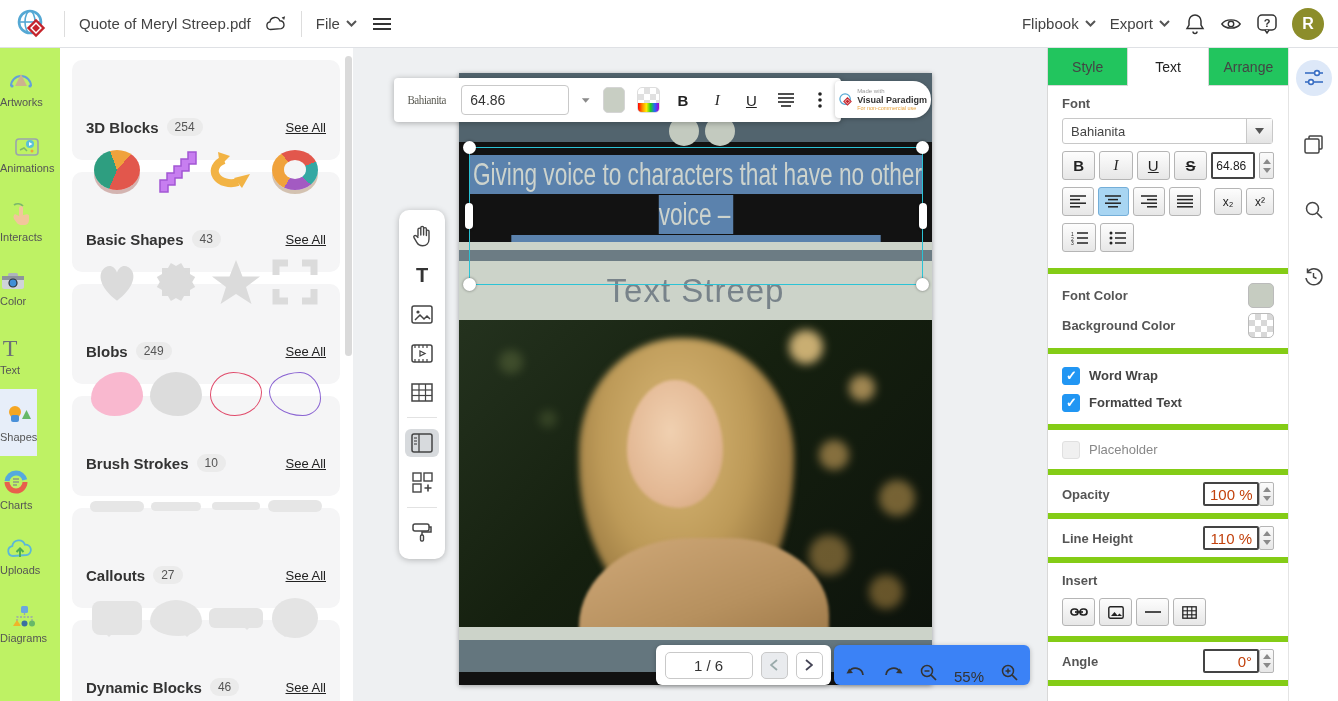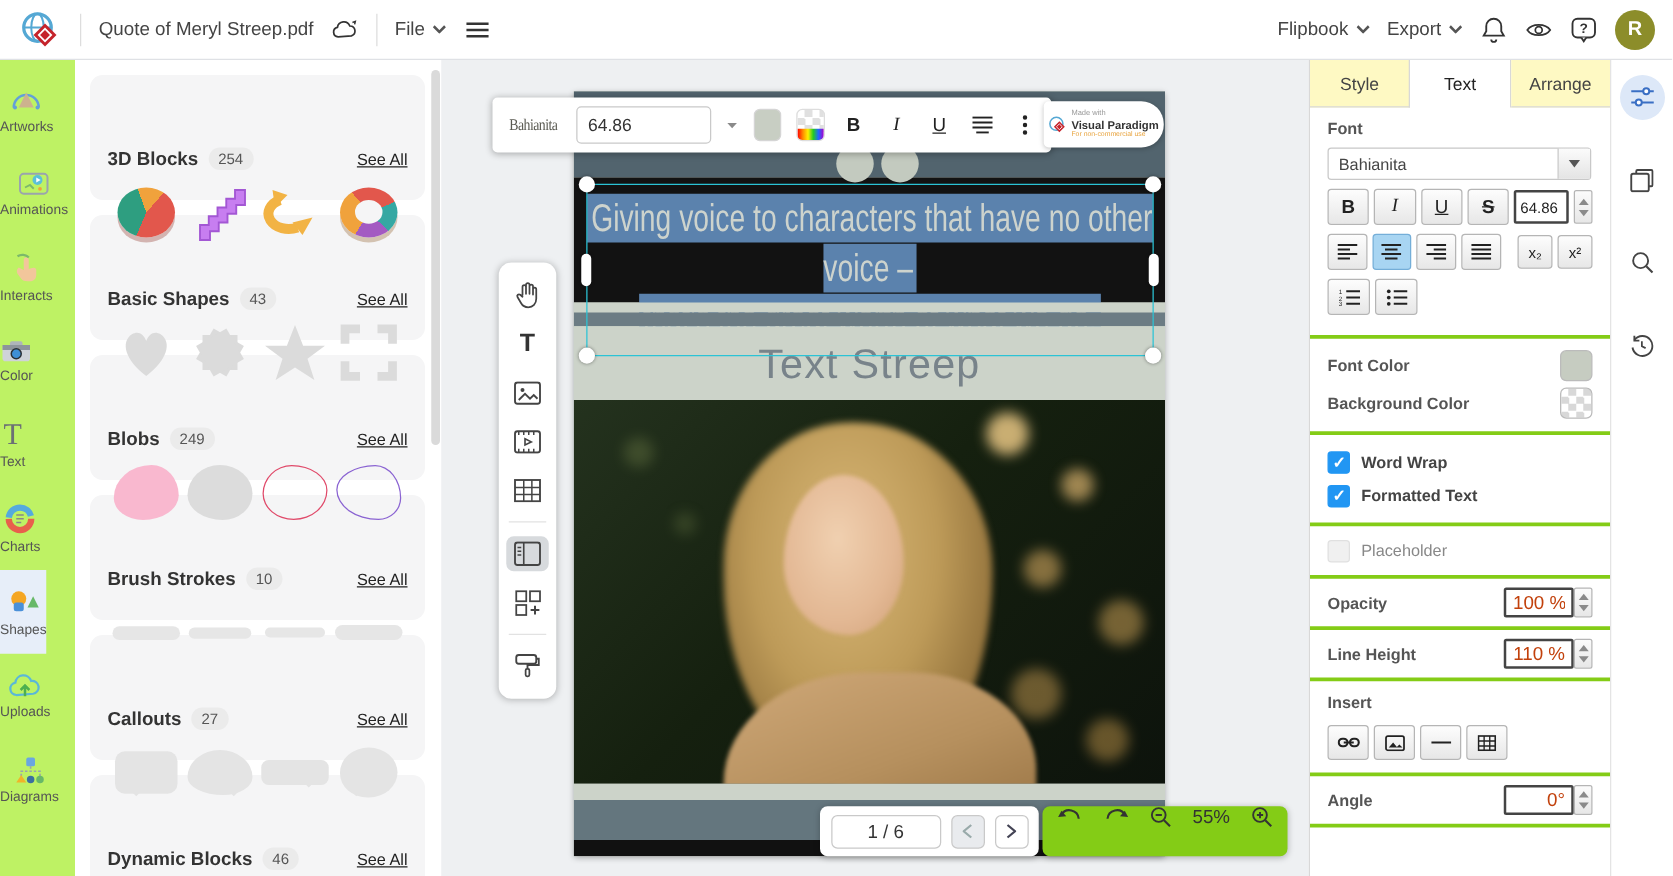--- a/index.html
+++ b/index.html
@@ -132,34 +132,34 @@
   .pal-btn.active { background:#d7dadd; }
   .pal-div { width:30px; height:1px; background:#e2e2e2; }
 
   
   .pager { position:absolute; left:303px; top:597px; width:175px; height:40px; background:#fff; border-radius:6px;
            box-shadow:0 1px 5px rgba(0,0,0,.25); display:flex; align-items:center; justify-content:center; gap:8px; z-index:26; }
   .pager-input { width:88px; height:27px; border:1px solid #c9c9c9; border-radius:5px; text-align:center; font-size:15px; color:#333; }
   .pg-btn { width:27px; height:27px; border:1px solid #c9c9c9; border-radius:5px; background:#fff; display:flex;
             align-items:center; justify-content:center; cursor:pointer; }
   .pg-btn.disabled { background:#e9ebee; }
-  .zoombar { position:absolute; left:481px; top:597px; width:196px; height:40px; background:#84cc16; border-radius:6px;
-             box-shadow:0 1px 5px rgba(0,0,0,.25); display:flex; align-items:flex-start; justify-content:center; gap:17px; z-index:26; }
+  .zoombar { position:absolute; left:481px; top:597px; width:196px; height:40px; background:#3b82f6; border-radius:6px;
+             box-shadow:0 1px 5px rgba(0,0,0,.25); display:flex; align-items:flex-end; justify-content:center; gap:17px; z-index:26; }
   .zoom-level { font-size:15px; color:#333; }
 
   
   .rightpanel { position:absolute; left:1047px; top:48px; width:241px; height:653px; background:#fff; border-left:1px solid #d8d8d8; }
   .rp-tabs { display:flex; height:38px; }
   .rp-tab { flex:1; display:flex; align-items:center; justify-content:center; font-size:14px; color:#444;
-            background:#fef9c3; border-right:1px solid #d8d8d8; border-bottom:1px solid #d8d8d8; cursor:pointer; }
+            background:#22c55e; border-right:1px solid #d8d8d8; border-bottom:1px solid #d8d8d8; cursor:pointer; }
   .rp-tab:last-child { border-right:none; }
   .rp-tab.active { background:#fff; border-bottom:none; color:#222; }
   .rp-label { font-size:13px; font-weight:bold; color:#555; }
   .rp-sec { padding:8px 14px; }
-  .rp-border-t { border-top:3px solid #84cc16; }
+  .rp-border-t { border-top:6px solid #84cc16; }
 
   .font-select { margin-top:6px; width:211px; height:26px; border:1px solid #c8c8c8; border-radius:3px; display:flex; align-items:center; }
   .font-select .fname { flex:1; font-size:13px; color:#444; padding-left:8px; }
   .font-select .fdrop { width:26px; height:100%; border-left:1px solid #c8c8c8; background:linear-gradient(#fbfbfb,#e4e4e4);
                         display:flex; align-items:center; justify-content:center; cursor:pointer; }
   .btn { background:linear-gradient(#fdfdfd,#e7e7e7); border:1px solid #b5b5b5; border-radius:3px; display:flex;
          align-items:center; justify-content:center; cursor:pointer; }
   .fmt-row { display:flex; gap:4px; margin-top:7px; align-items:center; }
   .fmt-btn { width:34px; height:29px; font-size:15px; color:#222; }
   .fmt-btn.sm { width:30px; height:27px; font-size:12px; }
@@ -300,37 +300,37 @@
           <rect x="8" y="2" width="10" height="5" rx="1.5" fill="#aeb4bb"></rect>
           <rect x="2" y="5" width="22" height="4" fill="#8d949c"></rect>
           <circle cx="13" cy="12" r="4" fill="#3f8fd6" stroke="#2b3036" stroke-width="1.2"></circle>
         </svg>
       <span class="rlabel">Color</span>
     </div>
     <div class="rail-item">
       <span style="font-family:'Liberation Serif',serif;font-size:24px;color:#6b7075;line-height:24px;">T</span>
       <span class="rlabel">Text</span>
     </div>
+    <div class="rail-item active">
+      <svg width="26" height="24" viewBox="0 0 26 24">
+          <circle cx="9" cy="9" r="6" fill="#f5a623"></circle>
+          <polygon points="16,16 25,16 20.5,7" fill="#67b868"></polygon>
+          <rect x="5" y="12" width="8" height="7" rx="2" fill="#4a90d9"></rect>
+        </svg>
+      <span class="rlabel">Shapes</span>
+    </div>
     <div class="rail-item">
       <svg width="26" height="26" viewBox="0 0 26 26">
           <circle cx="13" cy="13" r="9" fill="none" stroke="#e8604c" stroke-width="5" stroke-dasharray="28 29"></circle>
           <circle cx="13" cy="13" r="9" fill="none" stroke="#55aadd" stroke-width="5" stroke-dasharray="25 32" stroke-dashoffset="-29"></circle>
           <line x1="10" y1="10" x2="16" y2="10" stroke="#888" stroke-width="1.3"></line>
           <line x1="10" y1="13" x2="16" y2="13" stroke="#888" stroke-width="1.3"></line>
           <line x1="10" y1="16" x2="14" y2="16" stroke="#888" stroke-width="1.3"></line>
         </svg>
       <span class="rlabel">Charts</span>
-    </div>
-    <div class="rail-item active">
-      <svg width="26" height="24" viewBox="0 0 26 24">
-          <circle cx="9" cy="9" r="6" fill="#f5a623"></circle>
-          <polygon points="16,16 25,16 20.5,7" fill="#67b868"></polygon>
-          <rect x="5" y="12" width="8" height="7" rx="2" fill="#4a90d9"></rect>
-        </svg>
-      <span class="rlabel">Shapes</span>
     </div>
     <div class="rail-item">
       <svg width="26" height="22" viewBox="0 0 26 22">
           <path d="M6 18 a5 5 0 0 1 -.7 -9.9 a6.5 6.5 0 0 1 12.6 -1.4 a5.2 5.2 0 0 1 1.6 10.3 z" fill="none" stroke="#5bb7d8" stroke-width="1.8"></path>
           <path d="M13 19 v-8 M9.5 14 l3.5 -3.5 l3.5 3.5" fill="none" stroke="#4caf50" stroke-width="2"></path>
         </svg>
       <span class="rlabel">Uploads</span>
     </div>
     <div class="rail-item">
       <svg width="26" height="24" viewBox="0 0 26 24">

